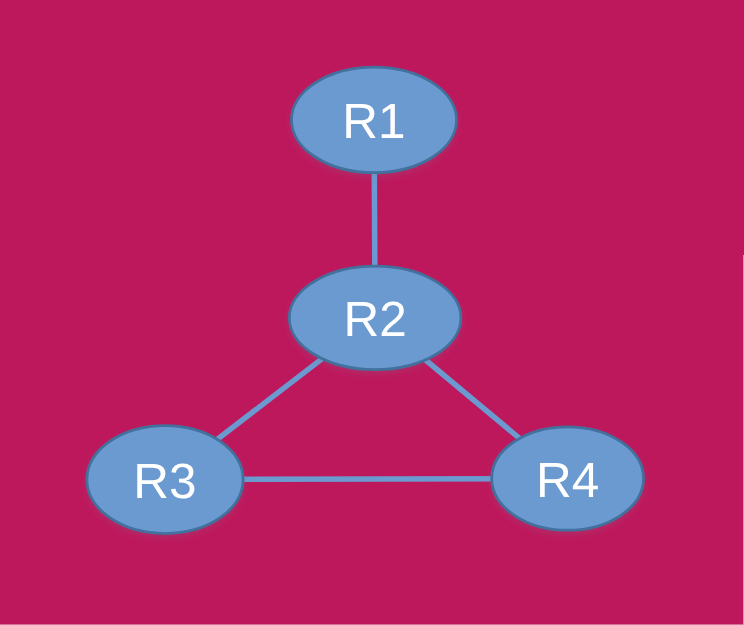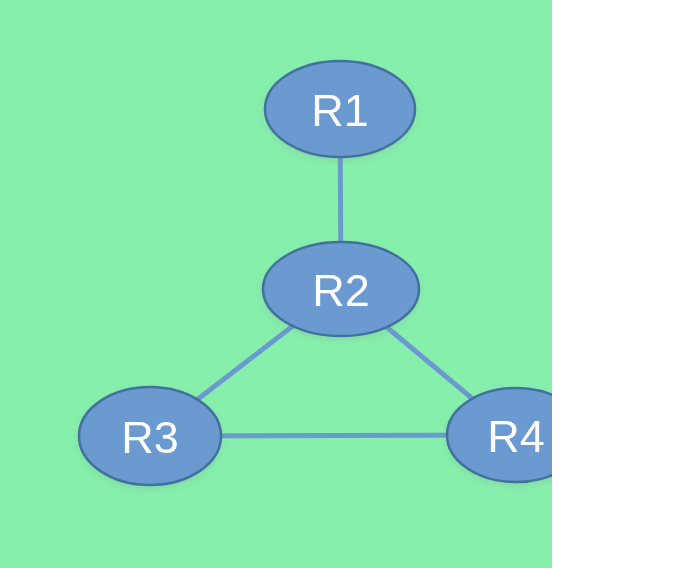--- a/index.html
+++ b/index.html
@@ -2,23 +2,23 @@
 <html><head>
 <meta charset="utf-8">
 <style>
   html, body {
     margin: 0;
     padding: 0;
     background: #ffffff;
   }
   .stage {
     position: relative;
-    width: 552px;
+    width: 676px;
     height: 568px;
-    background: #86efac;
+    background: #be185d;
     overflow: hidden;
     font-family: "Liberation Sans", sans-serif;
     text-align: right;
   }
   svg.topology {
     display: block;
     width: 676px;
     height: 568px;
   }
   .node-ellipse {

